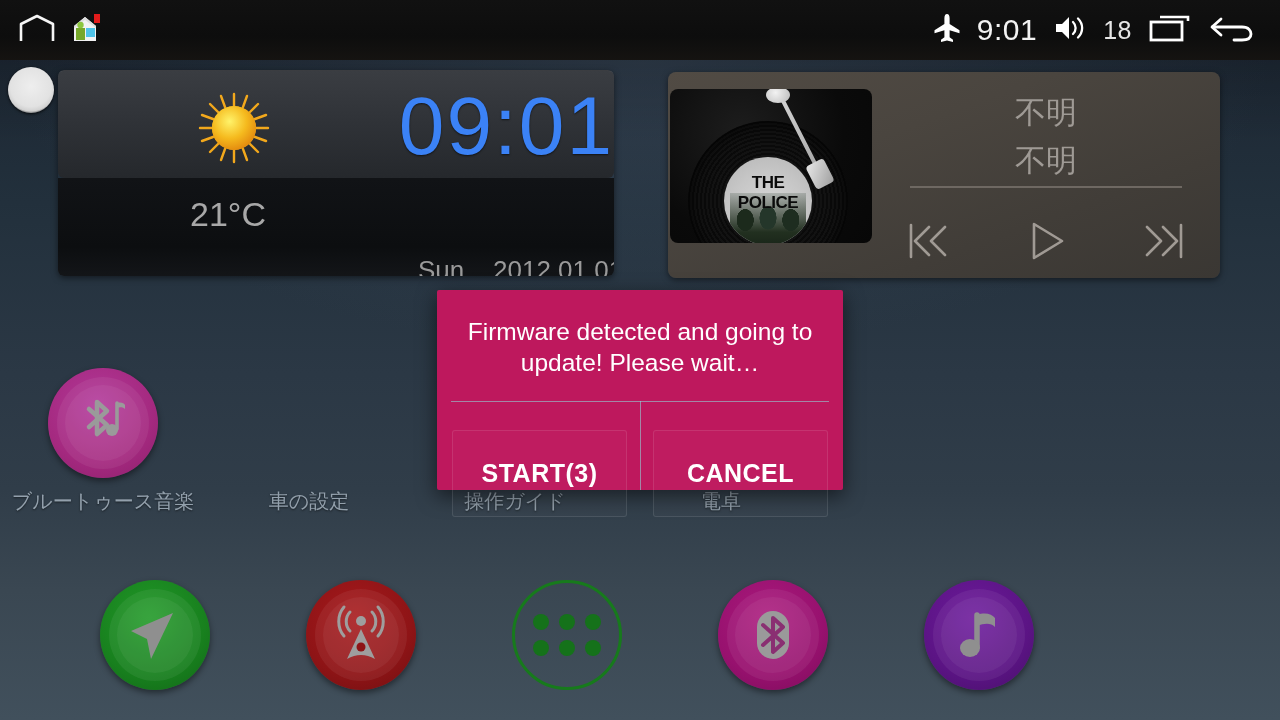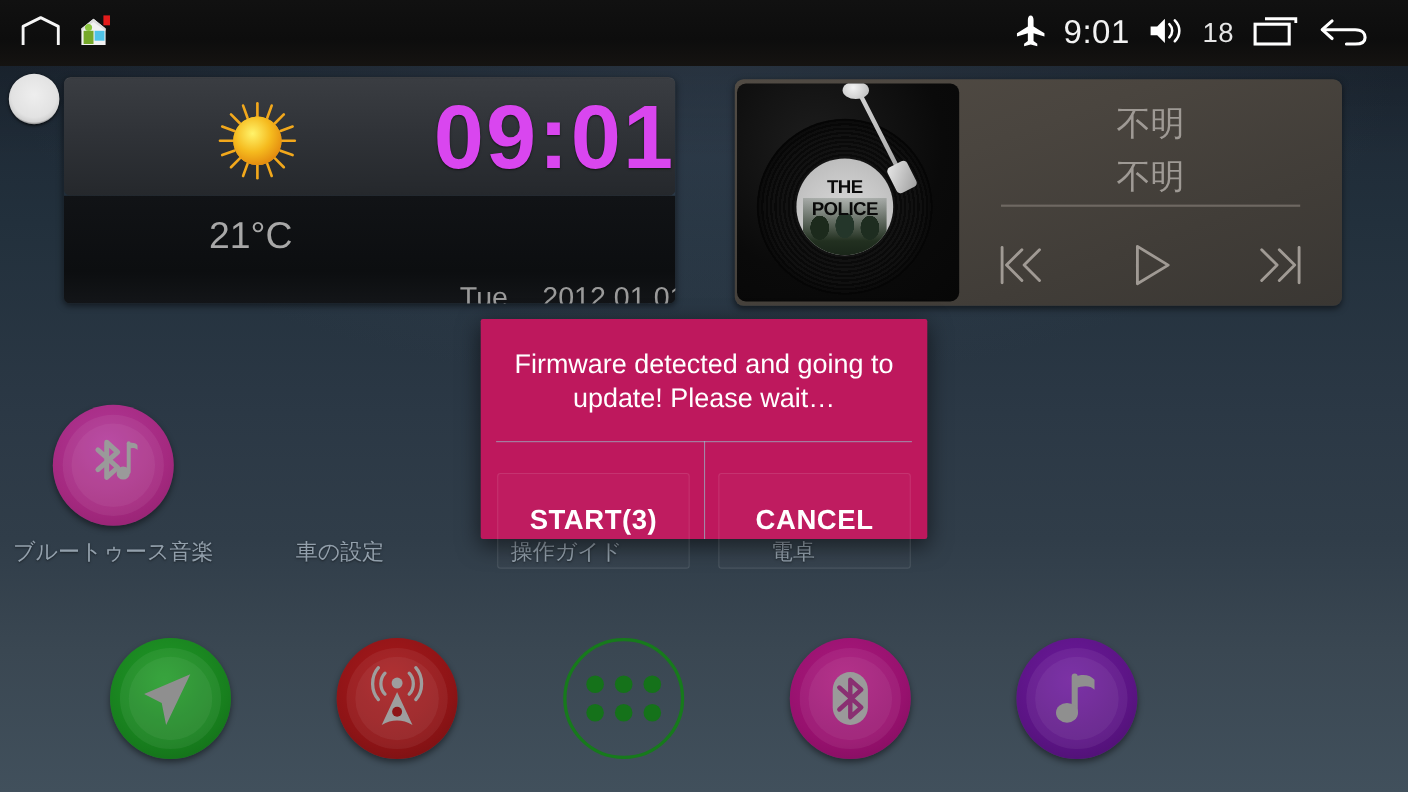--- a/index.html
+++ b/index.html
@@ -22,21 +22,21 @@
     background:linear-gradient(180deg, rgba(0,0,0,0.25) 0%, rgba(0,0,0,0) 20%);
   }
 
   
   #statusbar{
     position:absolute; left:0; top:0; width:1280px; height:60px;
     background:linear-gradient(180deg,#111111 0%, #0d0d0d 60%, #151311 100%);
     display:flex; align-items:center; z-index:40;
   }
   .sb-left{ display:flex; align-items:center; gap:14px; padding-left:18px; }
-  .sb-right{ margin-left:auto; display:flex; align-items:center; gap:16px; padding-right:34px; }
+  .sb-right{ margin-left:auto; display:flex; align-items:center; gap:16px; padding-right:24px; }
   .sb-text{ color:#f2f2f2; font-size:30px; letter-spacing:0.5px; }
   .sb-text.small{ font-size:25px; color:#e6e6e6; }
 
   
   #knob{
     position:absolute; left:8px; top:67px; width:46px; height:46px; border-radius:50%;
     background:radial-gradient(circle at 50% 42%, #eeeeee 0%, #e2e2e2 58%, #d2d2d2 70%, #9a9a9a 74%, #6e6e6e 86%, #4a4a4a 100%);
     box-shadow:0 1px 3px rgba(0,0,0,0.8); z-index:20;
   }
 
@@ -55,21 +55,21 @@
   }
   .cw-bot{
     position:absolute; left:0; top:108px; width:556px; height:98px;
     background:linear-gradient(180deg,#111316 0%, #0c0e10 70%, #131518 100%);
   }
   #sun-icon{
     position:absolute; left:140px; top:22px; width:72px; height:72px;
   }
   #clock-time{
     position:absolute; left:300px; top:6px; width:256px; text-align:right;
-    color:#d946ef; font-size:82px; font-weight:700; letter-spacing:2px;
+    color:#3b82f6; font-size:82px; font-weight:400; letter-spacing:2px;
     line-height:100px; text-shadow:0 1px 2px rgba(0,0,0,0.6);
   }
   #clock-temp{
     position:absolute; left:132px; top:125px;
     color:#a8a8a8; font-size:34px; font-weight:300;
   }
   #clock-weekday{
     position:absolute; left:360px; top:185px;
     color:#9a9a9a; font-size:26px;
   }
@@ -79,21 +79,21 @@
   }
 
   
   #music-widget{
     position:absolute; left:668px; top:72px; width:552px; height:206px;
     border-radius:8px; z-index:10;
     background:linear-gradient(160deg,#514b44 0%, #4a453f 35%, #413d38 70%, #3a3733 100%);
     box-shadow:0 2px 6px rgba(0,0,0,0.5);
   }
   #album-art{
-    position:absolute; left:2px; top:4px; width:202px; height:198px;
+    position:absolute; left:2px; top:17px; width:202px; height:154px;
     border-radius:8px; overflow:hidden;
     background:radial-gradient(circle at 35% 28%, #1d1d1d 0%, #0a0a0a 60%, #070707 100%);
   }
   .vinyl{
     position:absolute; left:18px; top:32px; width:160px; height:160px; border-radius:50%;
     background:
       repeating-radial-gradient(circle at 50% 50%, #121212 0px, #121212 2px, #0a0a0a 2px, #0a0a0a 4px);
     box-shadow:inset 0 0 16px rgba(0,0,0,0.9);
   }
   .vinyl-label{
@@ -292,21 +292,21 @@
           <radialGradient id="sg" cx="40%" cy="35%" r="70%">
         <stop offset="0%" stop-color="#fff36a"></stop>
             <stop offset="55%" stop-color="#f5ba1e"></stop>
             <stop offset="100%" stop-color="#e2860d"></stop>
       </radialGradient>
         </defs>
     </svg>
   </div>
   <div id="clock-time">09:01</div>
   <div id="clock-temp">21°C</div>
-  <div id="clock-weekday">Tue</div>
+  <div id="clock-weekday">Sun</div>
   <div id="clock-date">2012.01.01</div>
 </div>
 
 <div id="music-widget">
   <div id="album-art">
     <div class="vinyl">
       <div class="vinyl-label">
         <div class="vl-text">THE POLICE</div>
         <div class="vl-faces"></div>
       </div>

